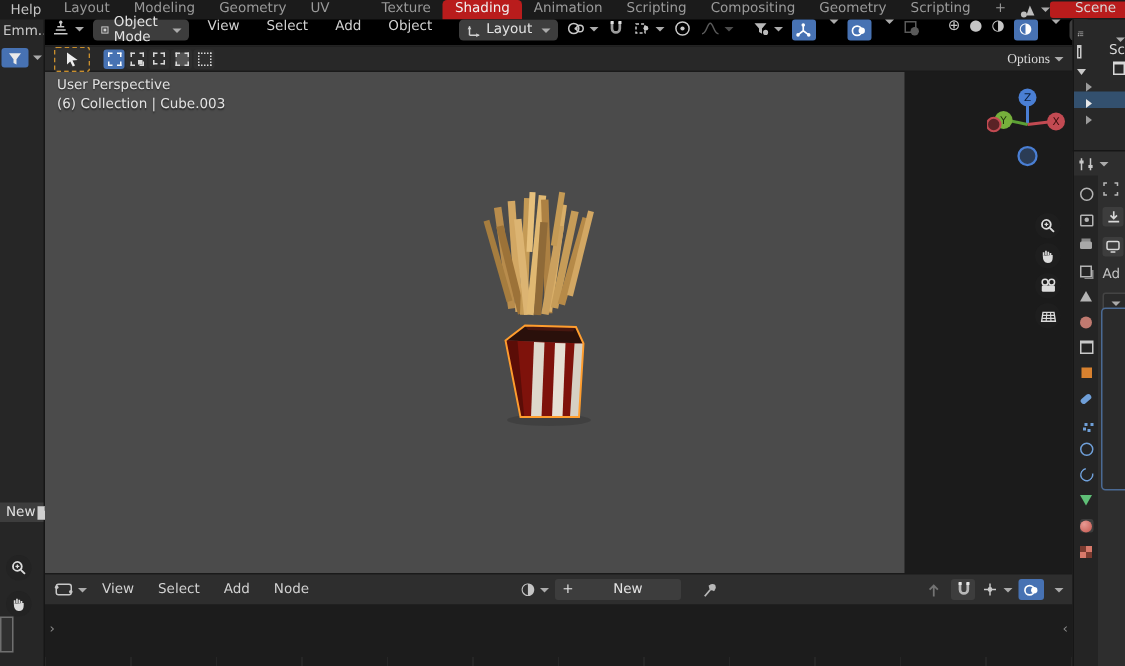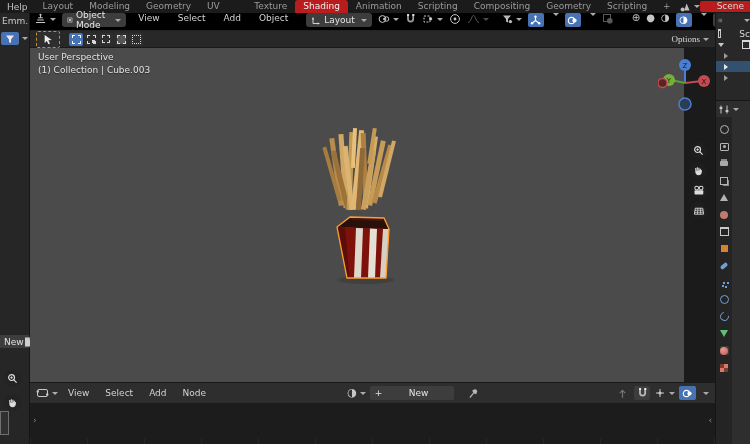--- a/index.html
+++ b/index.html
@@ -23,41 +23,41 @@
   .iconbtn{display:inline-flex;align-items:center;justify-content:center;height:14px;min-width:16px;border-radius:2px;gap:1px;}
   .iconbtn.blue{background:#4772b3;}
   .iconbtn.gray{background:#3d3d3d;}
   .dim{opacity:.45;}
   .glyph{font-size:10px;line-height:10px;color:#c5c5c5;}
   svg.ic{display:block;}
   
   .vp-header{left:30px;top:13px;width:685px;height:18px;background:#000000;display:flex;align-items:flex-start;gap:6px;padding-left:4px;box-sizing:border-box;border-bottom:1px solid #232323;}
   .vp-tools{left:30px;top:31px;width:685px;height:17px;background:#282828;display:flex;align-items:center;padding:0 6px;box-sizing:border-box;border-bottom:1px solid #1a1a1a;}
   .vp-menu{padding:0 6px;color:#d2d2d2;}
-  .vp-content{left:30px;top:48px;width:654px;height:334px;background:#4b4b4b;}
+  .vp-content{left:30px;top:48px;width:573px;height:334px;background:#4b4b4b;}
   .overlay-text{position:absolute;left:8px;top:3px;color:#e3e3e3;text-shadow:0 1px 1px rgba(0,0,0,.45);line-height:13px;}
   .gizmo-circle{position:absolute;width:17px;height:17px;border-radius:50%;background:rgba(32,32,32,.55);display:flex;align-items:center;justify-content:center;}
   .toolbtn{width:22px;height:15px;border:1px dashed #c98f2d;border-radius:2px;display:flex;align-items:center;justify-content:center;background:#2e2e2e;}
   .selmode{width:14px;height:13px;border-radius:2px;display:flex;align-items:center;justify-content:center;background:#2e2e2e;margin-right:1px;}
   .selmode.active{background:#4772b3;}
   .dashedsq{width:7px;height:7px;border:1px dashed #d8d8d8;}
   .pausebars{display:inline-flex;gap:2px;}
   .pausebars i{display:block;width:2px;height:8px;background:#e8e8e8;}
   
   .left-strip{left:0;top:13px;width:30px;height:431px;background:#262626;border-right:1px solid #161616;box-sizing:border-box;}
   .newbtn{position:absolute;left:0;top:322px;width:29px;height:13px;background:#3d3d3d;display:flex;align-items:center;}
   
   .sh-header{left:30px;top:382px;width:685px;height:21px;background:#2e2e2e;display:flex;align-items:center;gap:4px;padding:0 6px;box-sizing:border-box;border-top:1px solid #1a1a1a;}
   .sh-content{left:30px;top:403px;width:685px;height:41px;background:#1c1c1c;}
   .sh-content .ticks{position:absolute;bottom:0;left:0;width:100%;height:6px;
      background:repeating-linear-gradient(90deg,#262626 0 1px,transparent 1px 57px);}
   .newbtn2{background:#3d3d3d;border-radius:2px;height:14px;display:inline-flex;align-items:center;width:84px;padding:0 5px;gap:6px;box-sizing:border-box;}
   
   .outliner{left:715px;top:13px;width:35px;height:87px;background:#282828;border-left:1px solid #161616;box-sizing:border-box;}
-  .out-row{display:flex;align-items:center;height:11px;gap:18px;padding-left:2px;}
+  .out-row{display:flex;align-items:flex-end;height:11px;gap:18px;padding-left:2px;}
   .out-row.sel{background:#33506e;}
   .props{left:715px;top:100px;width:35px;height:344px;background:#2e2e2e;border-left:1px solid #161616;border-top:1px solid #161616;box-sizing:border-box;}
   .tabstrip{position:absolute;left:0;top:16px;width:16px;height:328px;background:#242424;display:flex;flex-direction:column;align-items:center;gap:8px;padding-top:8px;box-sizing:border-box;}
   .tabicon{width:9px;height:9px;display:flex;align-items:center;justify-content:center;}
   .props-sliver{position:absolute;left:16px;top:16px;width:19px;height:328px;background:#2e2e2e;overflow:hidden;}
   .bluepanel{position:absolute;left:2px;top:88px;width:30px;height:120px;border:1px solid #4b6a94;border-radius:3px;background:#2b2b2b;}
   .boxicon{width:7px;height:6px;border:1px solid #c9c9c9;border-top-width:2px;}
   
   .boxicon.oc{border-color:#d8d8d8;}
   .sep{width:1px;height:12px;background:#404040;margin:0 3px;}
@@ -277,21 +277,21 @@
     <span class="grow"></span>
     <span class="row" style="color:#d8d8d8;font-family:Liberation Serif, serif;">
       <span>Options</span>
         <span class="caret"></span>
     </span>
   </div>
 
   <div class="vp-content abs">
     <div class="overlay-text">
       <div>User Perspective</div>
-      <div>(1) Collection | Cube.003</div>
+      <div>(6) Collection | Cube.003</div>
     </div>
 
     <svg class="abs" style="left:628px;top:8px;" width="54" height="56" viewBox="0 0 54 56">
       <line x1="27" y1="27" x2="27" y2="10" stroke="#4a7fd4" stroke-width="2"></line>
       <line x1="27" y1="27" x2="44" y2="25" stroke="#c24a52" stroke-width="2"></line>
       <line x1="27" y1="27" x2="13" y2="24" stroke="#5ca035" stroke-width="2"></line>
       <circle cx="27" cy="9" r="6" fill="#4a7fd4"></circle>
         <text x="27" y="11.5" font-size="7" fill="#0c1e3a" text-anchor="middle">Z</text>
       <circle cx="46" cy="25" r="6" fill="#c24a52"></circle>
         <text x="46" y="27.5" font-size="7" fill="#3a0c0c" text-anchor="middle">X</text>
@@ -504,15 +504,40 @@
       <span class="tabicon">
           <span style="width:0;height:0;border-left:4px solid transparent;border-right:4px solid transparent;border-top:7px solid #5fbf77;"></span>
         </span>
       <span class="tabicon" style="background:#3d3d3d;border-radius:2px;">
           <span style="width:8px;height:8px;border-radius:50%;background:radial-gradient(circle at 35% 30%,#e89a93,#c4574e);"></span>
         </span>
       <span class="tabicon">
           <span style="width:8px;height:8px;background:conic-gradient(#d8796a 0 25%,#7a3b30 0 50%,#d8796a 0 75%,#7a3b30 0);"></span>
         </span>
     </div>
+    <div class="props-sliver">
+      <div style="display:flex;flex-direction:column;gap:7px;padding:4px 0 0 3px;">
+        <span>
+            <svg class="ic" width="11" height="10" viewBox="0 0 11 10">
+              <path d="M1,3 V1 H3 M8,1 H10 V3 M10,7 V9 H8 M3,9 H1 V7" fill="none" stroke="#b8b8b8"></path>
+            </svg>
+          </span>
+        <span style="background:#3d3d3d;border-radius:2px;width:14px;height:13px;display:inline-flex;align-items:center;justify-content:center;">
+            <svg class="ic" width="9" height="9" viewBox="0 0 10 10">
+              <path d="M5,1 V6 M2.6,4 L5,6.4 L7.4,4 M1,8.6 H9" fill="none" stroke="#d8d8d8" stroke-width="1.2"></path>
+            </svg>
+          </span>
+        <span style="background:#3d3d3d;border-radius:2px;width:14px;height:13px;display:inline-flex;align-items:center;justify-content:center;">
+            <svg class="ic" width="10" height="9" viewBox="0 0 10 9">
+              <rect x="1" y="1" width="8" height="5.4" rx="1" fill="none" stroke="#d8d8d8"></rect>
+              <path d="M3.4,8 H6.6" stroke="#d8d8d8"></path>
+            </svg>
+          </span>
+        <span style="color:#c4c4c4;">Ad</span>
+        <span style="background:#2a2a2a;border:1px solid #444;border-radius:2px;width:15px;height:12px;display:inline-flex;align-items:center;justify-content:center;">
+            <span class="caret" style="margin:0;"></span>
+          </span>
+      </div>
+      <div class="bluepanel"></div>
+    </div>
   </div>
 
 </div>
 
 </body></html>

